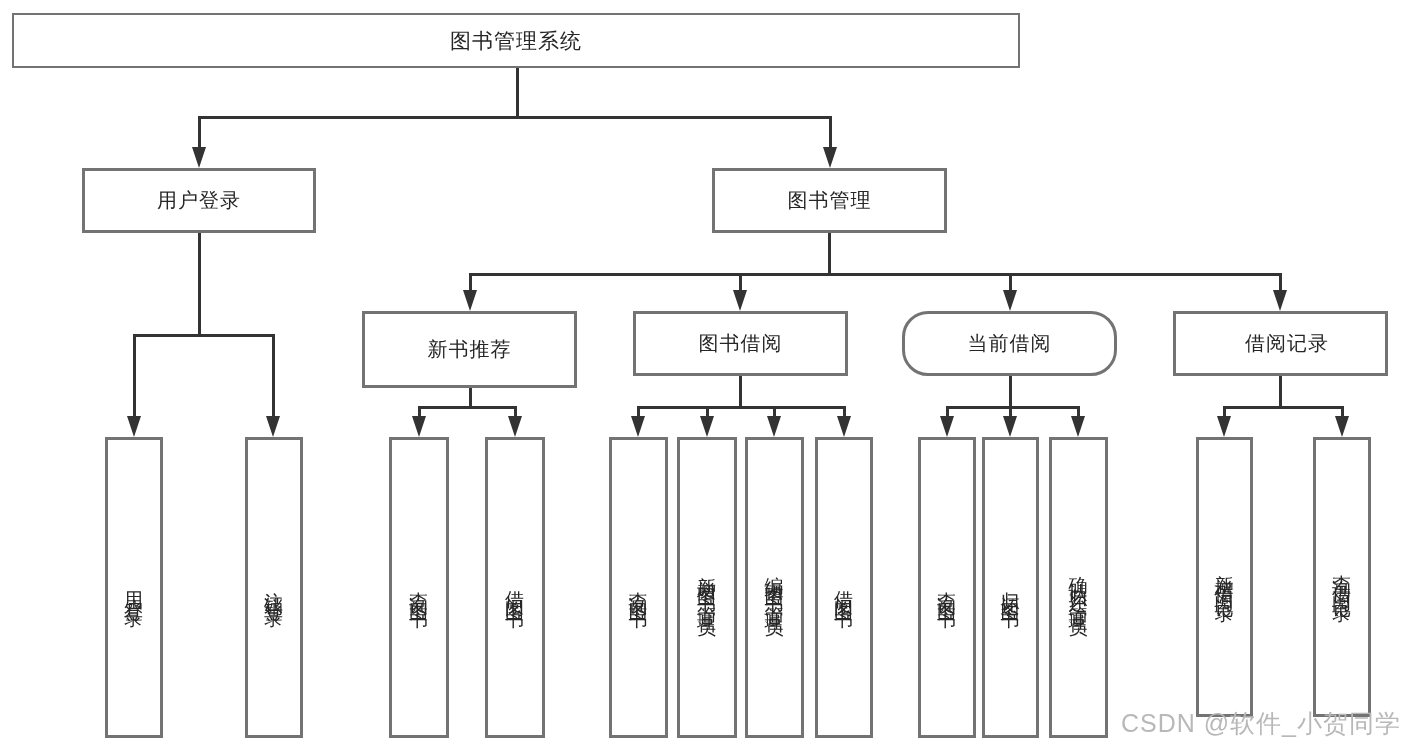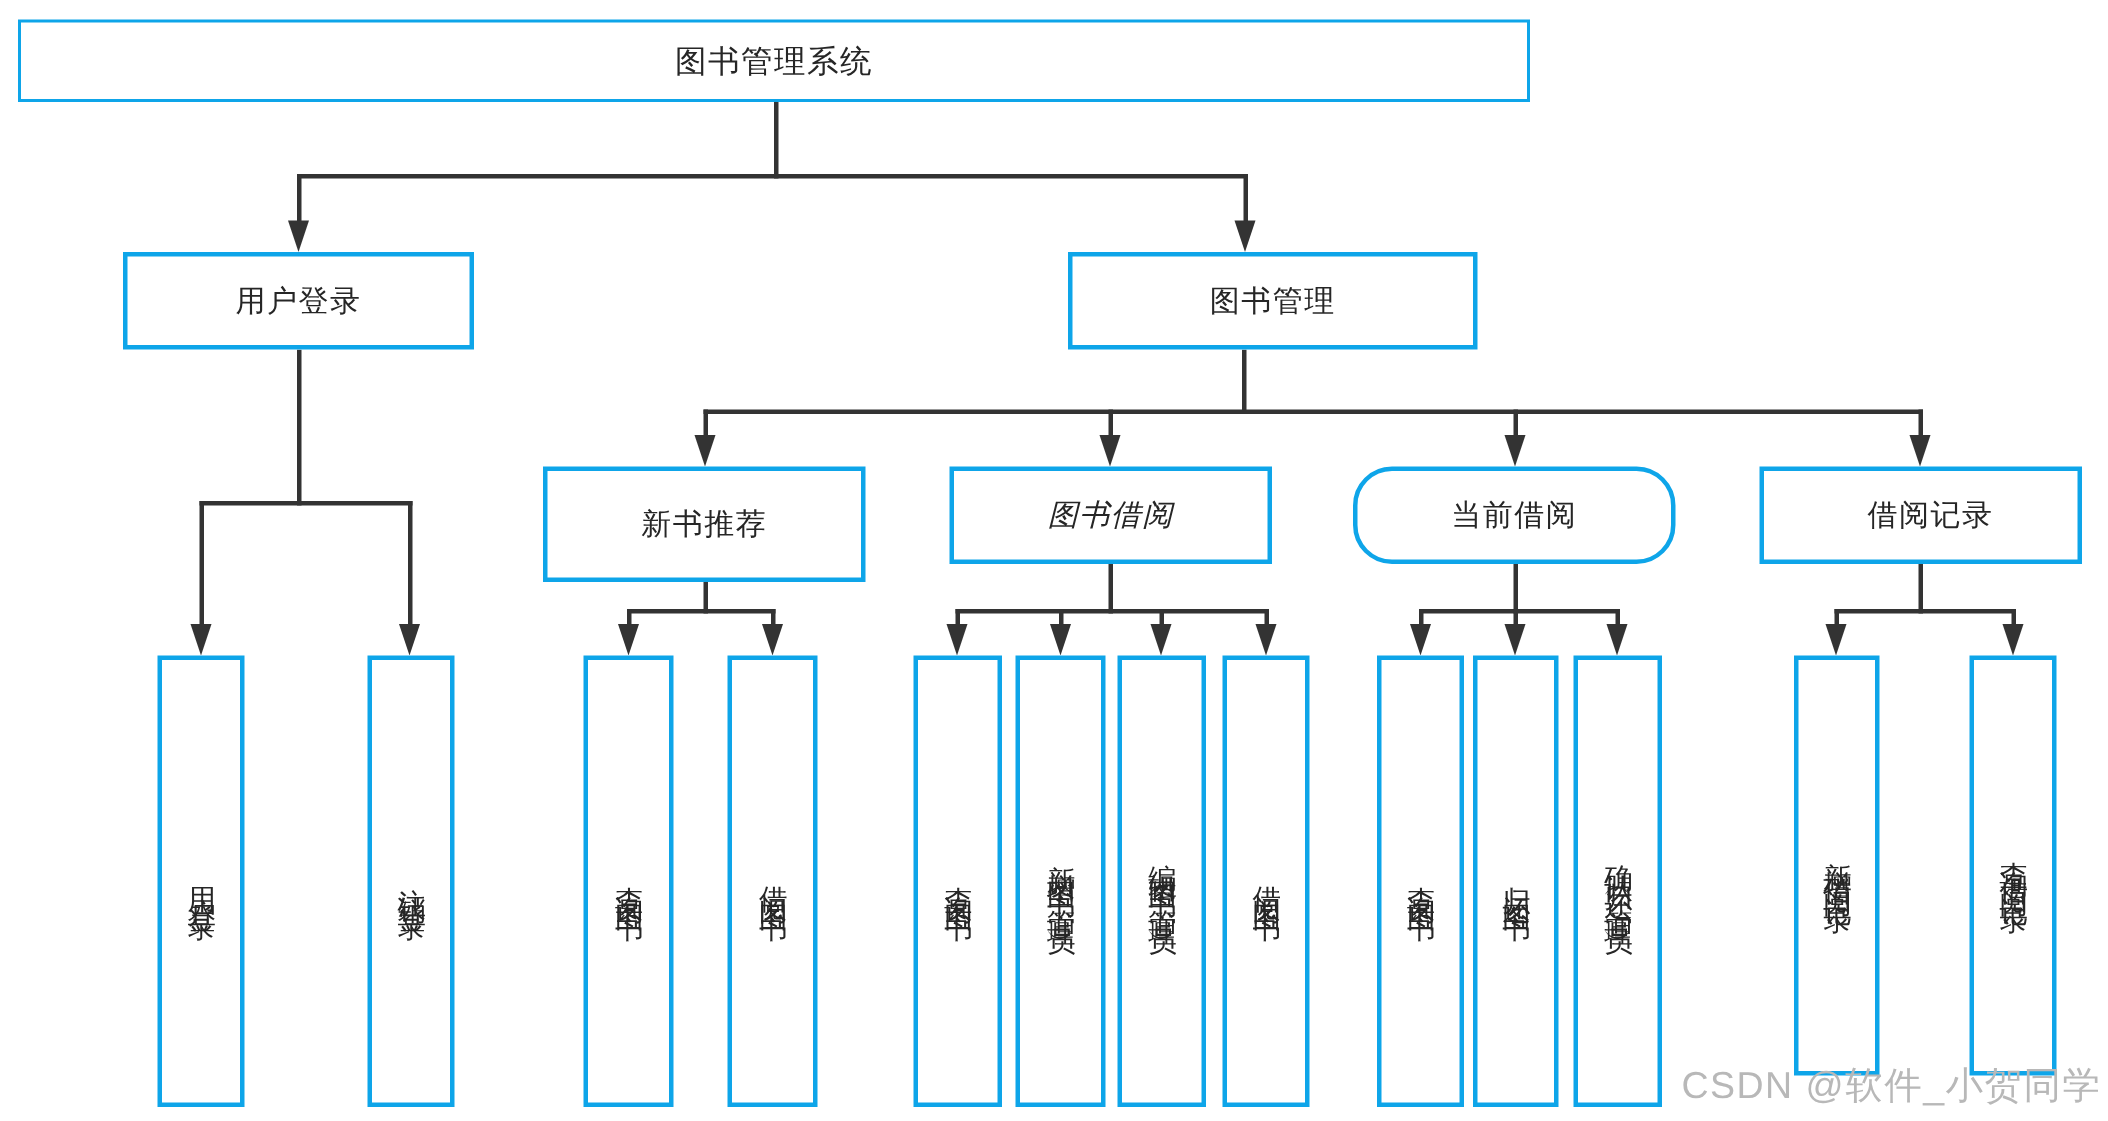--- a/index.html
+++ b/index.html
@@ -3,33 +3,33 @@
 <meta charset="utf-8">
 <style>
   html,body{margin:0;padding:0;background:#ffffff;}
   .canvas{
     position:relative;width:1405px;height:747px;background:#ffffff;overflow:hidden;
     font-family:"Liberation Sans","DejaVu Sans",sans-serif;
   }
   
   .box,.vbox{
     position:absolute;box-sizing:border-box;background:#ffffff;
-    border:3px solid #0ea5e9;color:#262626;z-index:2;
+    border:3px solid #737373;color:#262626;z-index:2;
     display:flex;align-items:center;justify-content:center;
   }
   .box{font-size:20px;letter-spacing:1px;}
   .vbox{
     font-size:19px;writing-mode:vertical-rl;letter-spacing:6px;line-height:1;
     text-align:center;
   }
   .b-root{left:12px;top:13px;width:1008px;height:55px;border-width:2px;font-size:21px;}
   .b-l2a{left:82px;top:168px;width:234px;height:65px;}
-  .b-l2b{left:712px;top:168px;width:273px;height:65px;}
+  .b-l2b{left:712px;top:168px;width:235px;height:65px;}
   .b-l3a{left:362px;top:311px;width:215px;height:77px;}
-  .b-l3b{left:633px;top:311px;width:215px;height:65px;font-style:italic;}
+  .b-l3b{left:633px;top:311px;width:215px;height:65px;}
   .b-l3c{left:902px;top:311px;width:215px;height:65px;border-radius:26px;}
   .b-l3d{left:1173px;top:311px;width:215px;height:65px;padding-left:13px;}
   .b-lf1{left:105px;top:437px;width:58px;height:301px;}
   .b-lf2{left:245px;top:437px;width:58px;height:301px;}
   .b-lf3{left:389px;top:437px;width:60px;height:301px;}
   .b-lf4{left:485px;top:437px;width:60px;height:301px;}
   .b-lf5{left:609px;top:437px;width:59px;height:301px;}
   .b-lf6{left:677px;top:437px;width:60px;height:301px;}
   .b-lf7{left:745px;top:437px;width:59px;height:301px;}
   .b-lf8{left:815px;top:437px;width:58px;height:301px;}

